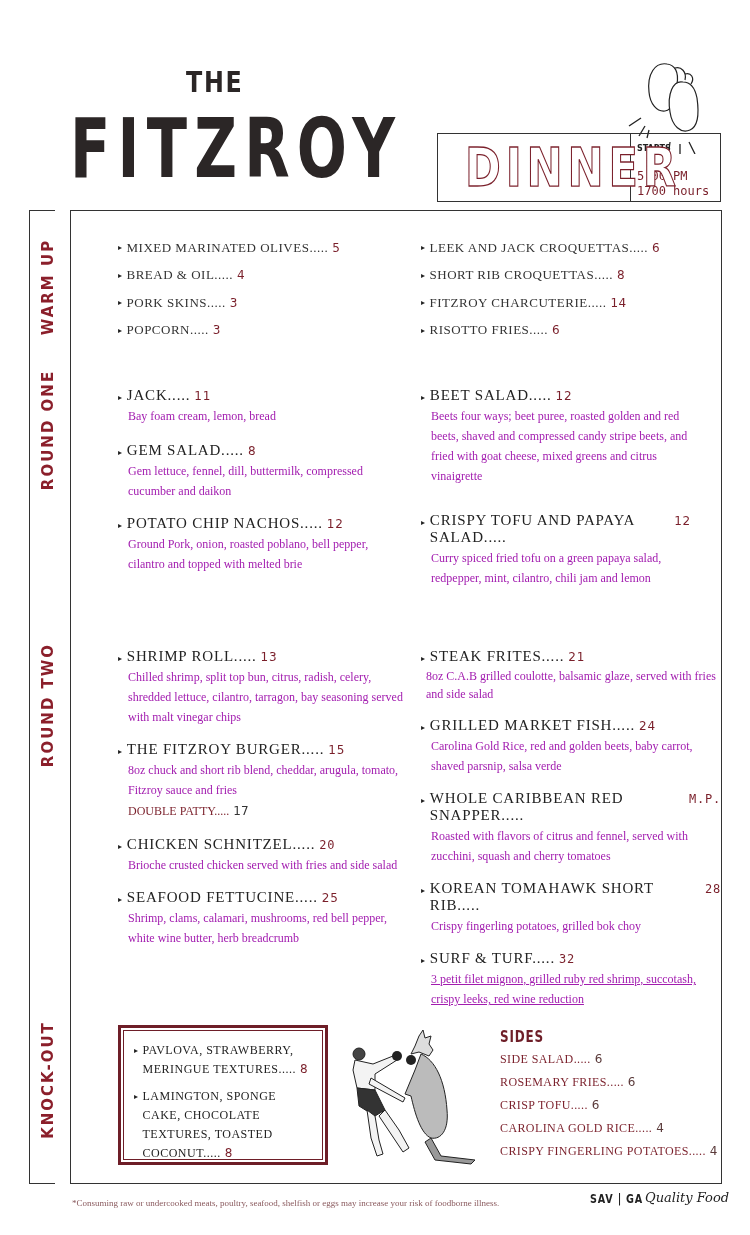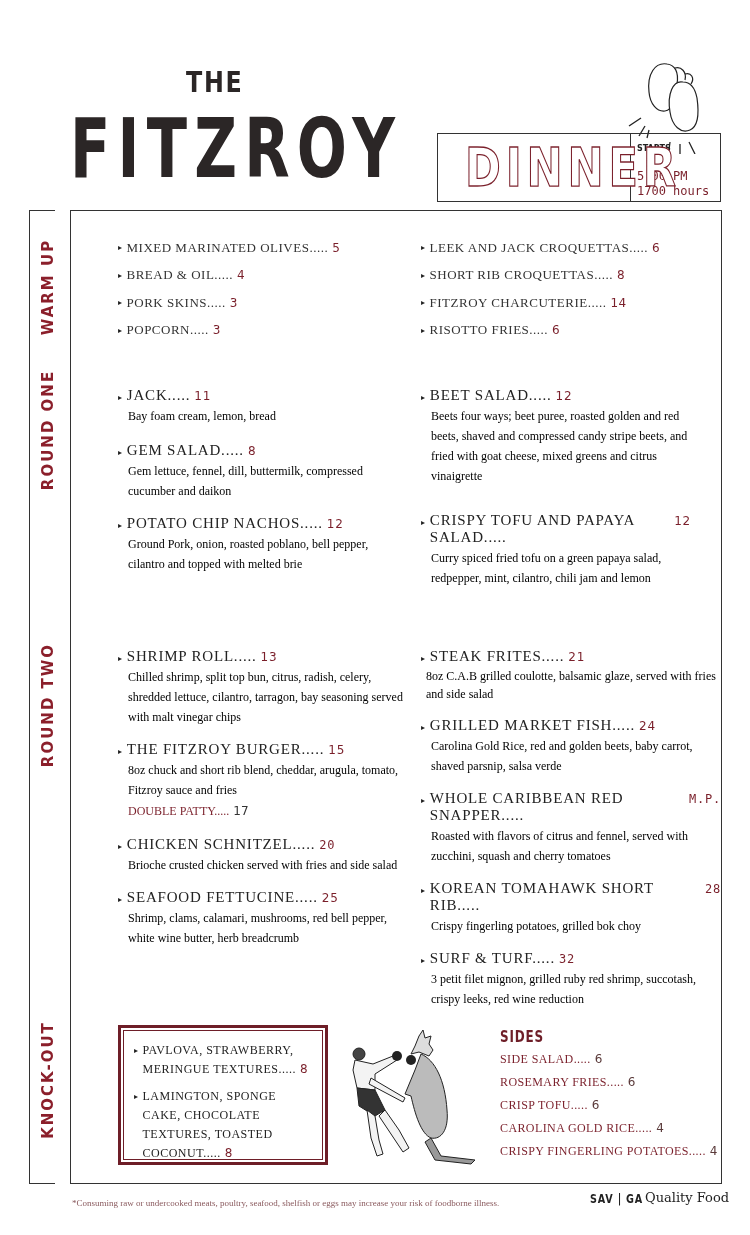--- a/index.html
+++ b/index.html
@@ -25,39 +25,39 @@
   .section-label span { display: inline-block; transform: rotate(-90deg); white-space: nowrap; font-family: "DejaVu Sans", sans-serif; font-weight: bold; font-size: 15px; letter-spacing: 2px; color: #8b1f2b; }
 
   .col { position: absolute; }
   .simple-item { font-size: 13px; letter-spacing: 0.5px; color: #333; height: 27.5px; display: flex; align-items: center; }
   .arrow { font-size: 8px; margin-right: 4px; color: #222; }
   .price { font-family: "DejaVu Sans", sans-serif; font-size: 12px; color: #7a1f2a; margin-left: 4px; }
   .price-mono { font-family: "DejaVu Sans Mono", monospace; }
 
   .dish { margin-bottom: 14px; }
   .dish-name { font-size: 15px; letter-spacing: 0.8px; color: #222; display: flex; align-items: baseline; }
-  .dish-desc { font-size: 12px; color: #000000; line-height: 20px; padding-left: 10px; margin-top: 2px; }
+  .dish-desc { font-size: 12px; color: #a21caf; line-height: 20px; padding-left: 10px; margin-top: 2px; }
   .dish-extra { font-size: 12px; color: #7a1f2a; padding-left: 10px; line-height: 22px; }
   .dish-extra .price { color: #333; }
 
   .dessert-box { position: absolute; left: 118px; top: 1025px; width: 210px; height: 140px; border: 3px solid #6e1e28; padding: 2px; }
   .dessert-inner { width: 100%; height: 100%; border: 1px solid #6e1e28; padding: 10px 8px 0 10px; }
   .dessert { font-size: 12px; letter-spacing: 0.5px; color: #222; line-height: 19px; margin-bottom: 8px; display: flex; }
   .dessert .arrow { margin-top: 0px; }
 
   .boxer-illustration { position: absolute; left: 345px; top: 1030px; width: 140px; height: 140px; }
 
   .sides { position: absolute; left: 500px; top: 1028px; }
   .sides-title { font-family: "DejaVu Sans", sans-serif; font-weight: bold; font-size: 15px; color: #6e1e28; letter-spacing: 1px; transform: scaleX(0.8); transform-origin: left; margin-bottom: 6px; }
   .side-item { font-size: 12px; letter-spacing: 0.4px; color: #7a1f2a; height: 23px; display: flex; align-items: flex-start; }
   .side-item .price { color: #5a3a3a; }
 
   .disclaimer { position: absolute; left: 72px; top: 1198px; font-size: 9px; color: #8a5a5e; }
   .footer-brand { position: absolute; left: 590px; top: 1192px; font-family: "DejaVu Sans", sans-serif; font-weight: bold; font-size: 12px; color: #222; letter-spacing: 1px; transform: scaleX(0.8); transform-origin: left; }
-  .footer-script { position: absolute; left: 645px; top: 1190px; font-family: "DejaVu Serif", serif; font-size: 13px; color: #222; }
+  .footer-script { position: absolute; left: 645px; top: 1190px; font-family: "DejaVu Serif", serif; font-style: italic; font-size: 13px; color: #222; }
 </style>
 </head>
 <body>
 
 <div class="brand-the">THE</div>
 <div class="brand-name">FITZROY</div>
 
 <svg class="gloves-icon" viewBox="0 0 100 100">
   <g fill="#fff" stroke="#222" stroke-width="1.2">
     <path d="M42 10 C30 8 22 20 24 38 C25 50 32 58 40 57 C48 56 50 44 52 30 C54 18 50 11 42 10 Z"></path>
@@ -259,21 +259,21 @@
         <span class="price price-mono">28</span>
       </div>
     <div class="dish-desc">Crispy fingerling potatoes, grilled bok choy</div>
   </div>
   <div class="dish">
     <div class="dish-name">
         <span class="arrow">▸</span>
         <span>SURF &amp; TURF.....</span>
         <span class="price price-mono">32</span>
       </div>
-    <div class="dish-desc" style="width:300px;">3 petit filet mignon, grilled ruby red shrimp, succotash, crispy leeks, red wine reduction</div>
+    <div class="dish-desc" style="width:300px;text-decoration:underline;">3 petit filet mignon, grilled ruby red shrimp, succotash, crispy leeks, red wine reduction</div>
   </div>
 </div>
 
 <div class="dessert-box">
   <div class="dessert-inner">
     <div class="dessert">
       <span class="arrow">▸</span>
       <span><span>PAVLOVA, STRAWBERRY, MERINGUE TEXTURES.....</span><span class="price">8</span></span>
     </div>
     <div class="dessert">

